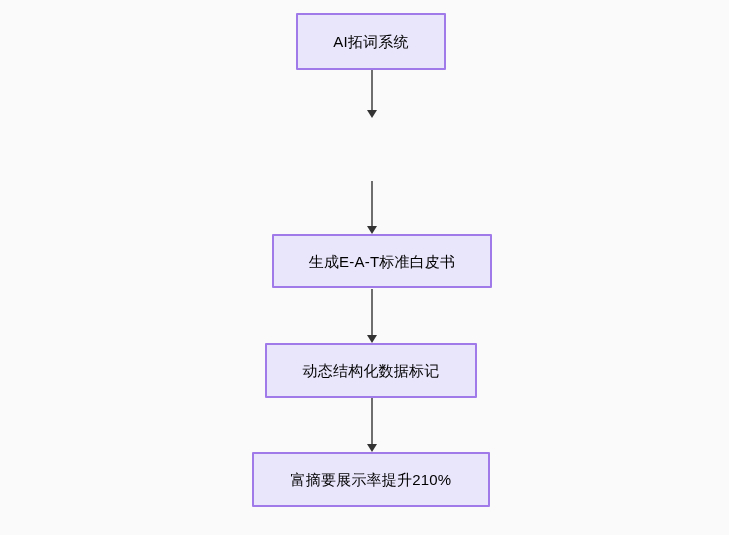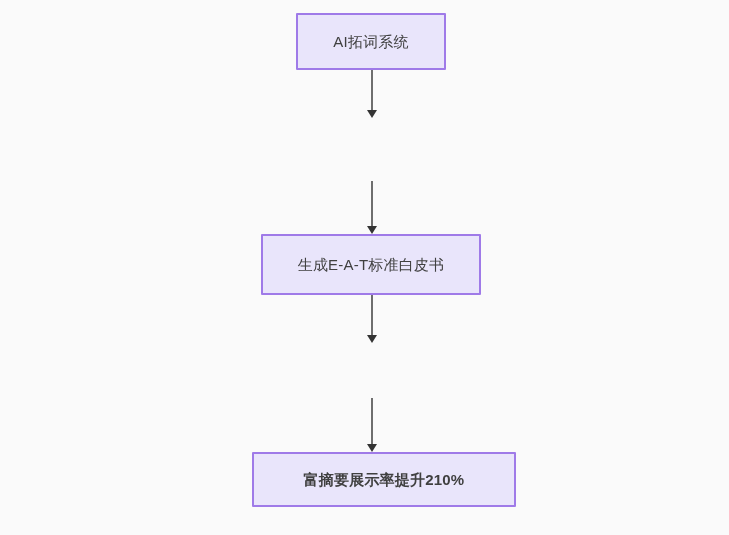--- a/index.html
+++ b/index.html
@@ -20,21 +20,21 @@
   }
   .node {
     position: absolute;
     box-sizing: border-box;
     background: #e9e5fb;
     border: 2px solid #9f7ae8;
     border-radius: 1px;
     display: flex;
     align-items: center;
     justify-content: center;
-    color: #404040;
+    color: #000000;
     font-size: 15px;
     line-height: 1;
     letter-spacing: 0.2px;
     white-space: nowrap;
     user-select: none;
   }
   .node-label {
     display: block;
   }
   .edge {
@@ -80,22 +80,25 @@
   <div class="edge" style="left:371px; top:398px; height:54px;">
     <div class="edge-line" style="height:46px;"></div>
     <div class="edge-arrow" style="top:46px;"></div>
   </div>
 
   <div class="node" style="left:296px; top:13px; width:150px; height:57px;">
     <span class="node-label">AI拓词系统</span>
   </div>
 
 
-  <div class="node" style="left:261px; top:234px; width:220px; height:61px;">
+  <div class="node" style="left:272px; top:234px; width:220px; height:54px;">
     <span class="node-label">生成E-A-T标准白皮书</span>
   </div>
 
+  <div class="node" style="left:265px; top:343px; width:212px; height:55px;">
+    <span class="node-label">动态结构化数据标记</span>
+  </div>
 
-  <div class="node" style="left:252px; top:452px; width:264px; height:55px;font-weight:bold;">
+  <div class="node" style="left:252px; top:452px; width:238px; height:55px;">
     <span class="node-label">富摘要展示率提升210%</span>
   </div>
 
 </div>
 
 </body></html>

